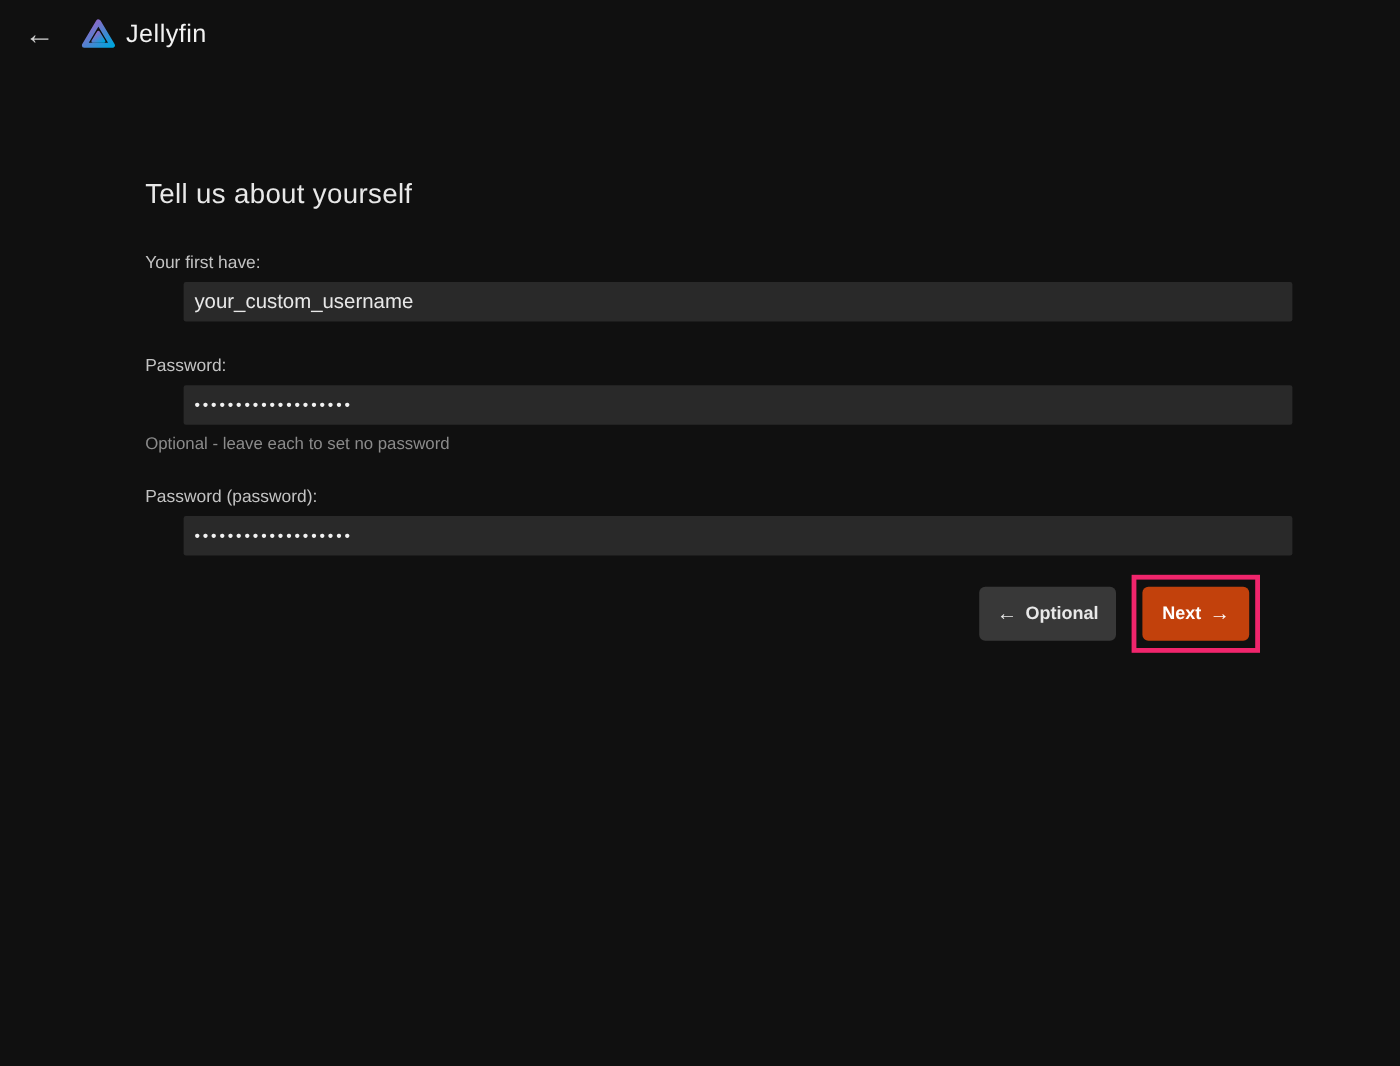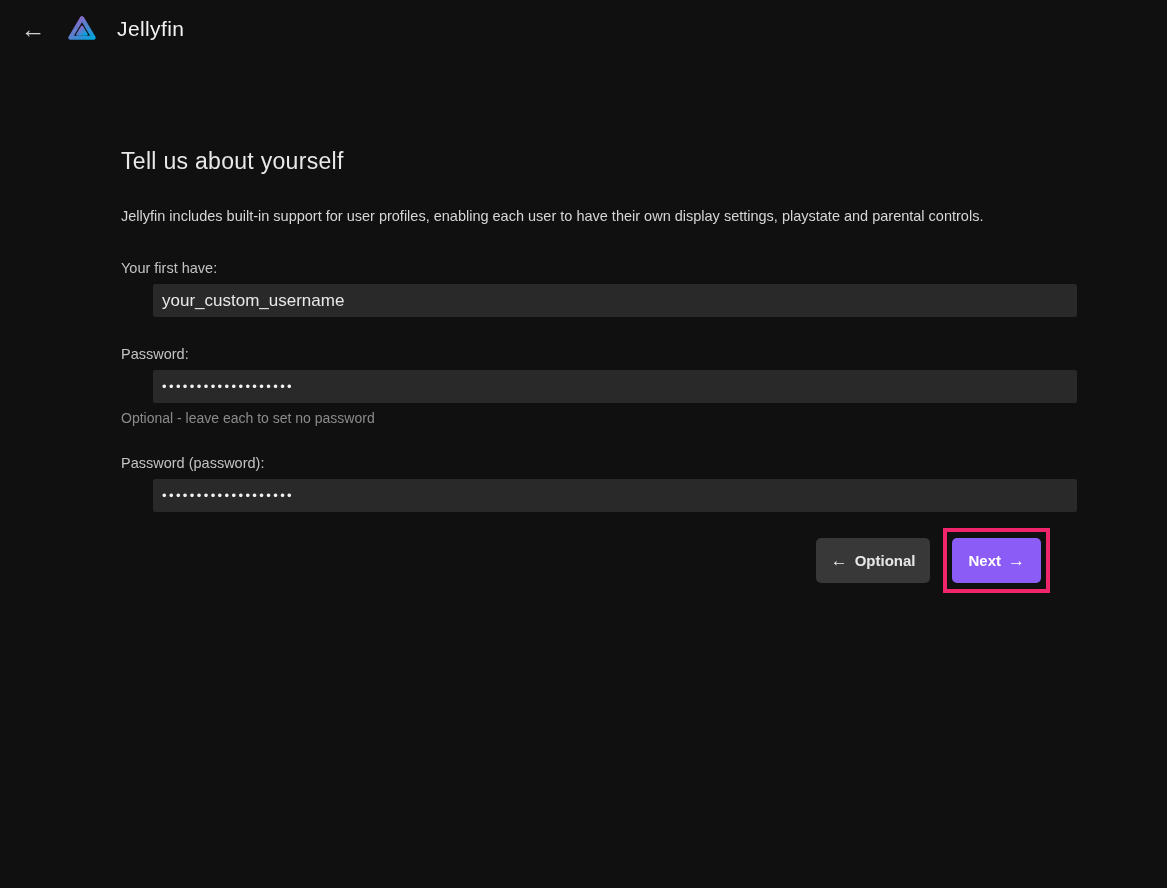--- a/index.html
+++ b/index.html
@@ -28,21 +28,21 @@
     color: #cfcfcf;
     font-size: 25px;
     line-height: 1;
     cursor: pointer;
     padding: 0;
   }
   .brand {
     display: flex;
     align-items: center;
     margin-left: 13px;
-    gap: 20px;
+    gap: 8px;
   }
   .brand-name {
     font-size: 21px;
     font-weight: 400;
     color: #f2f2f2;
     letter-spacing: 0.4px;
   }
 
   
   .content {
@@ -123,21 +123,21 @@
     color: #e8e8e8;
     padding: 0 15px;
   }
   .highlight-box {
     border: 4px solid #f0256c;
     padding: 6px 5px;
     margin-left: 13px;
     margin-right: -5px;
   }
   .btn-next {
-    background: #8b5cf6;
+    background: #c2410c;
     color: #ffffff;
     padding: 0 16px;
   }
 </style>
 </head>
 <body>
 
 <div class="app">
 
   <header class="header">
@@ -156,21 +156,20 @@
         <path d="M18 15.5 L23.5 24.5 L12.5 24.5 Z" fill="url(#jfgrad)" stroke="url(#jfgrad)" stroke-width="3" stroke-linejoin="round"></path>
       </svg>
       <span class="brand-name">Jellyfin</span>
     </div>
   </header>
 
   <main class="content">
 
     <h1 class="page-title">Tell us about yourself</h1>
 
-    <p class="page-desc">Jellyfin includes built-in support for user profiles, enabling each user to have their own display settings, playstate and parental controls.</p>
 
     <div class="field first">
       <label class="field-label">Your first have:</label>
       <input type="text" class="text-input" value="your_custom_username" style="">
     </div>
 
     <div class="field">
       <label class="field-label">Password:</label>
       <input type="text" class="text-input password-input" value="•••••••••••••••••••" style="">
       <div class="helper-text">Optional - leave each to set no password</div>

